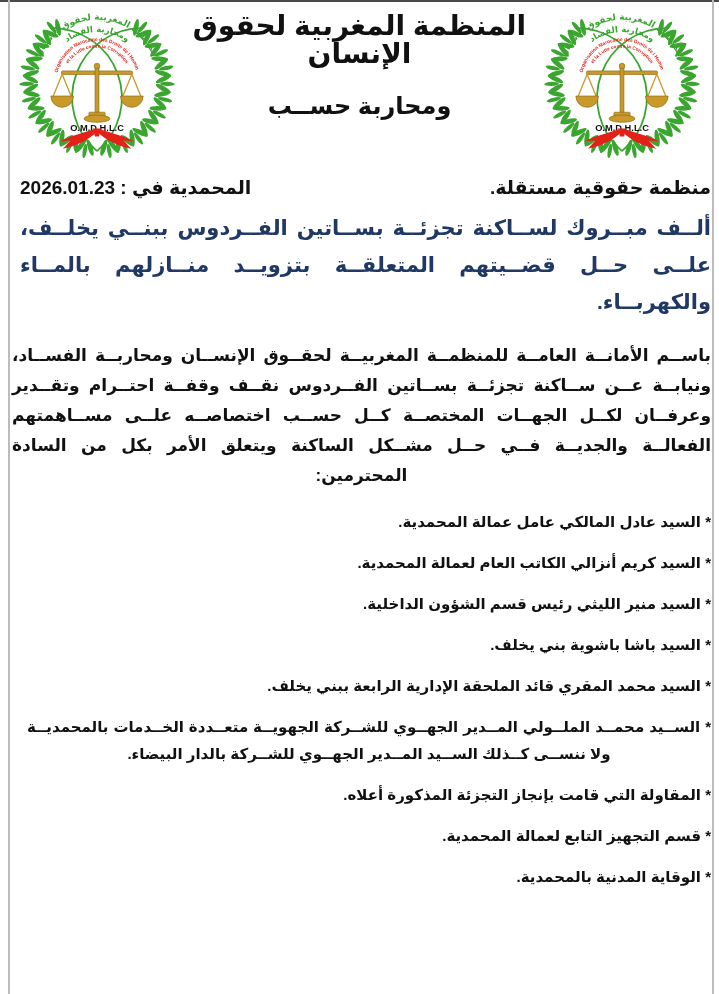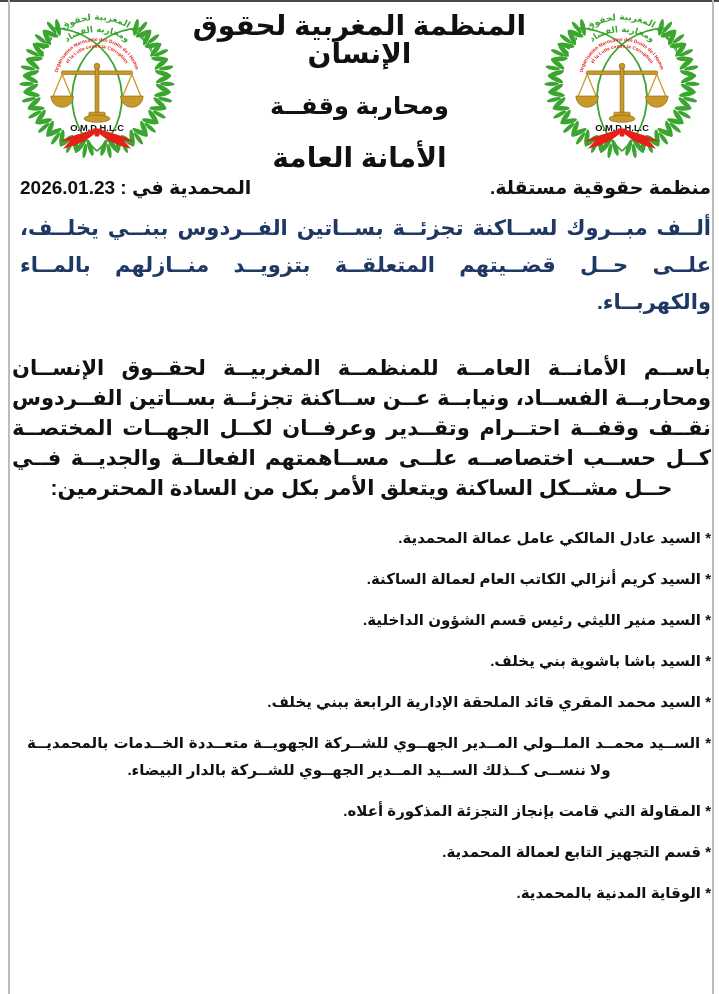--- a/index.html
+++ b/index.html
@@ -22,22 +22,22 @@
   .titles{flex:1;text-align:center;font-weight:bold;line-height:1;}
   .title-1{font-size:28px;margin-top:12px;}
   .title-2{font-size:24px;margin-top:26px;}
   .title-3{font-size:28px;margin-top:26px;}
 
   .meta-line{display:flex;justify-content:space-between;align-items:baseline;
              padding:0 8px 0 20px;margin-top:14px;font-size:19px;font-weight:bold;}
   .congrats{color:var(--accent-blue,#1f3864);font-size:21px;font-weight:bold;
             text-align:justify;text-align-last:justify;line-height:37px;
             padding:0 8px 0 20px;margin-top:10px;}
-  .preamble{font-size:21px;font-weight:bold;text-align:justify;text-align-last:center;
-            line-height:30px;padding:0 8px 0 12px;margin-top:33px;}
+  .preamble{font-size:17px;font-weight:bold;text-align:justify;text-align-last:center;
+            line-height:30px;padding:0 8px 0 12px;margin-top:21px;}
   .honorees{margin-top:17px;padding:0 8px 0 12px;}
   .honoree{font-size:15px;font-weight:bold;line-height:27px;margin-bottom:14px;
            text-align:right;margin-left:15px;}
   .honoree.multiline{text-align:justify;text-align-last:center;}
   .defs-holder{position:absolute;width:0;height:0;overflow:hidden;}
 </style>
 </head>
 <body>
 
 <svg class="defs-holder" aria-hidden="true">
@@ -115,40 +115,39 @@
   <div class="edge-top"></div>
   <div class="edge-left"></div>
   <div class="edge-right"></div>
 
   <div class="header">
     <svg class="logo" viewBox="0 0 200 200">
       <use href="#omdhlc-logo"></use>
     </svg>
     <div class="titles">
       <div class="title-1">المنظمة المغربية لحقوق الإنسان</div>
-      <div class="title-2">ومحاربة وقفــة</div>
-      <div class="title-3">الأمانة العامة</div>
+      <div class="title-2">ومحاربة حســب</div>
     </div>
     <svg class="logo" viewBox="0 0 200 200">
       <use href="#omdhlc-logo"></use>
     </svg>
   </div>
 
   <div class="meta-line">
     <span>منظمة حقوقية مستقلة.</span>
     <span>المحمدية في : 2026.01.23</span>
   </div>
 
   <p class="congrats">ألــف مبــروك لســاكنة تجزئــة بســاتين الفــردوس ببنــي يخلــف، علــى حــل قضــيتهم المتعلقــة بتزويــد منــازلهم بالمــاء والكهربــاء.</p>
 
   <p class="preamble">باســم الأمانــة العامــة للمنظمــة المغربيــة لحقــوق الإنســان ومحاربــة الفســاد، ونيابــة عــن ســاكنة تجزئــة بســاتين الفــردوس نقــف وقفــة احتــرام وتقــدير وعرفــان لكــل الجهــات المختصــة كــل حســب اختصاصــه علــى مســاهمتهم الفعالــة والجديــة فــي حــل مشــكل الساكنة ويتعلق الأمر بكل من السادة المحترمين:</p>
 
   <div class="honorees">
     <div class="honoree">* السيد عادل المالكي عامل عمالة المحمدية.</div>
-    <div class="honoree">* السيد كريم أنزالي الكاتب العام لعمالة الساكنة.</div>
+    <div class="honoree">* السيد كريم أنزالي الكاتب العام لعمالة المحمدية.</div>
     <div class="honoree">* السيد منير الليثي رئيس قسم الشؤون الداخلية.</div>
     <div class="honoree">* السيد باشا باشوية بني يخلف.</div>
     <div class="honoree">* السيد محمد المقري قائد الملحقة الإدارية الرابعة ببني يخلف.</div>
     <div class="honoree multiline">* الســيد محمــد الملــولي المــدير الجهــوي للشــركة الجهويــة متعــددة الخــدمات بالمحمديــة ولا ننســى كــذلك الســيد المــدير الجهــوي للشــركة بالدار البيضاء.</div>
     <div class="honoree">* المقاولة التي قامت بإنجاز التجزئة المذكورة أعلاه.</div>
     <div class="honoree">* قسم التجهيز التابع لعمالة المحمدية.</div>
     <div class="honoree">* الوقاية المدنية بالمحمدية.</div>
   </div>
 
 </div>

